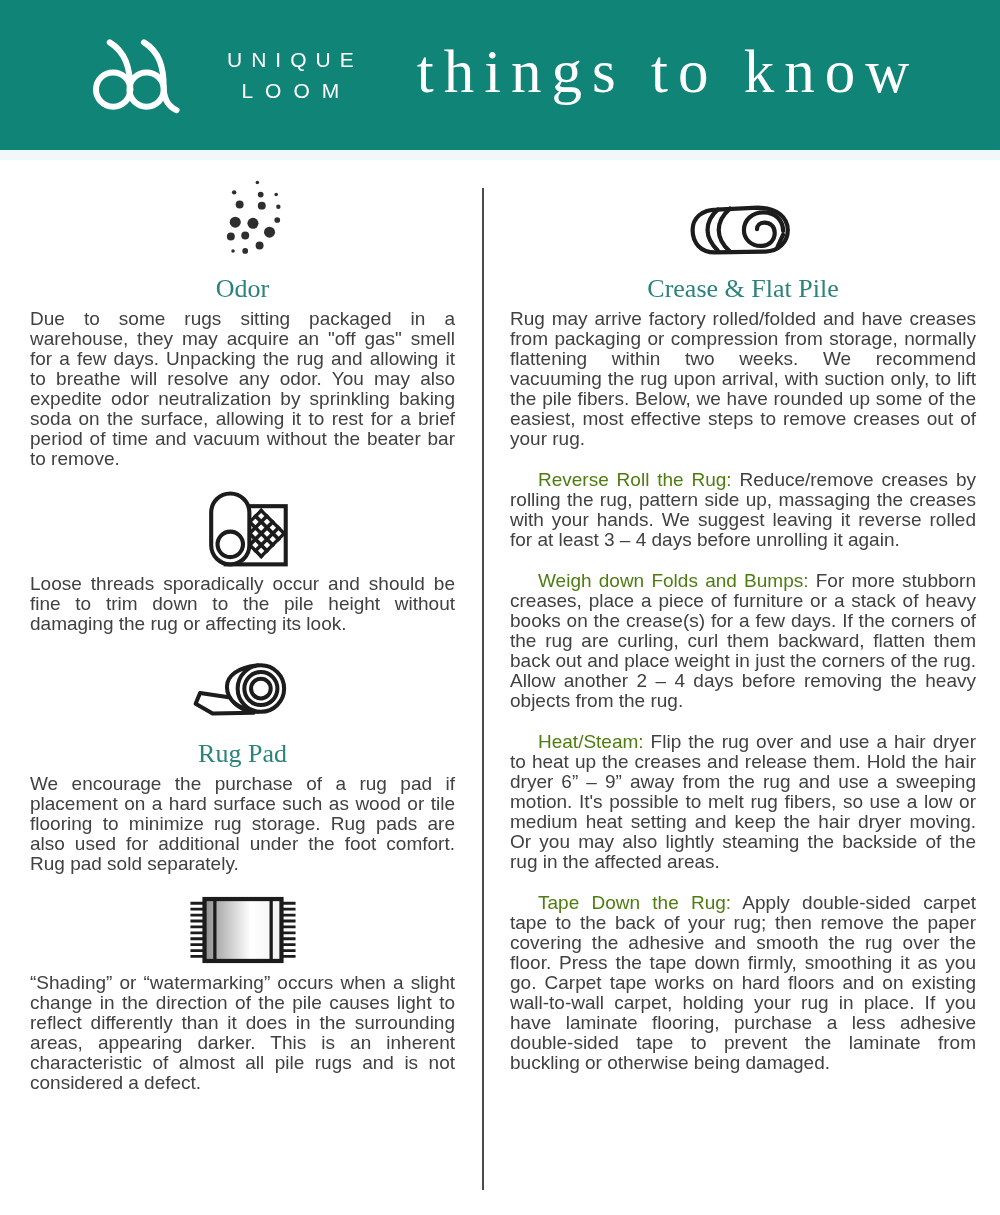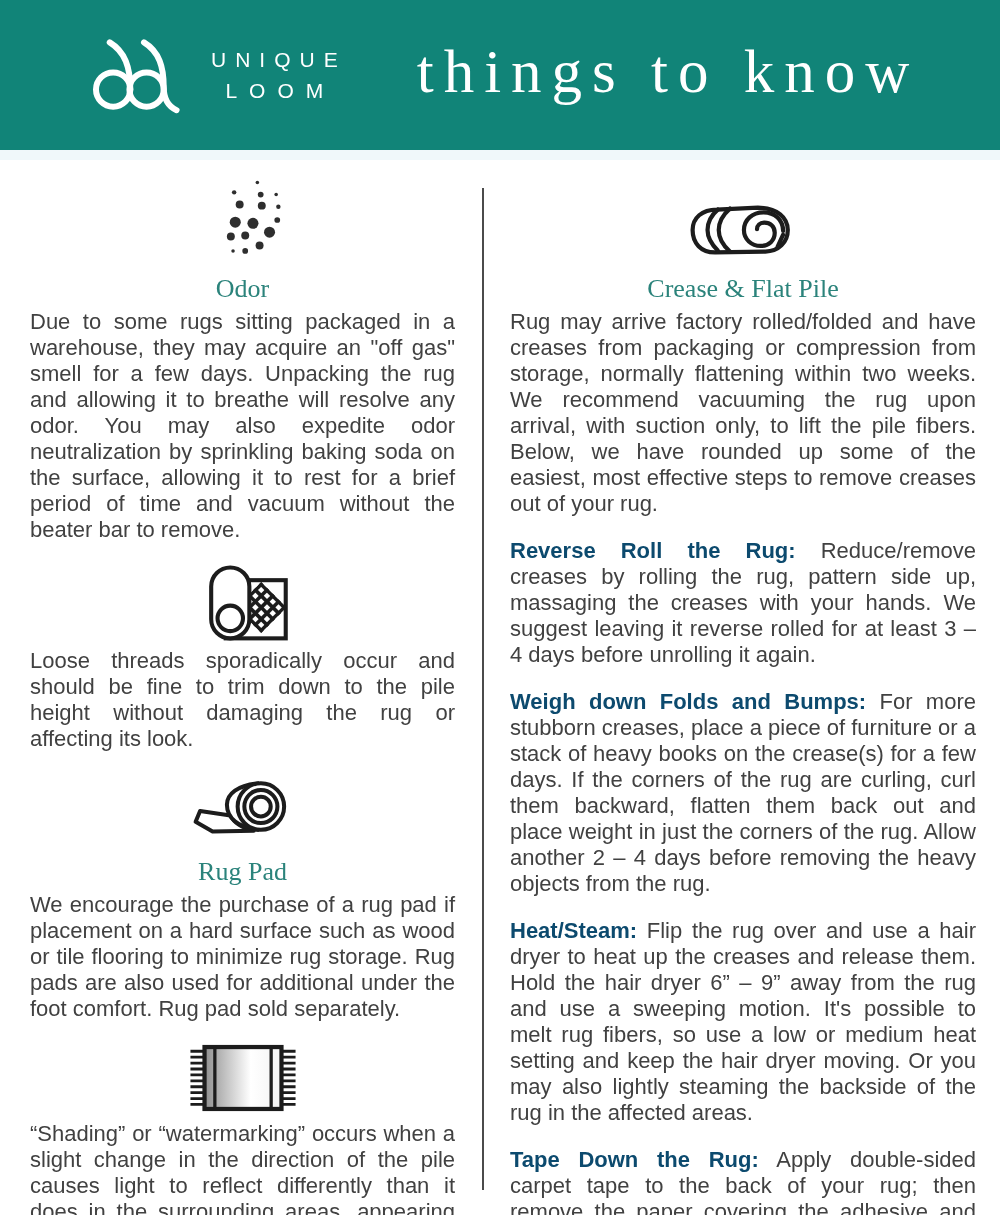--- a/index.html
+++ b/index.html
@@ -14,21 +14,21 @@
   
   .header{
     position:relative;
     height:150px;
     background:#118478;
   }
   .header-strip{height:10px;background:#f0f8fa;}
   .logo-group{
     position:absolute;left:90px;top:50%;
     transform:translateY(-50%);
-    display:flex;align-items:center;gap:16px;
+    display:flex;align-items:center;gap:32px;
   }
   .logo-svg{display:block;}
   .brand{
     display:flex;flex-direction:column;align-items:center;gap:7px;
     color:#ffffff;
     font-size:21px;font-weight:400;
   }
   .brand .b1{letter-spacing:9px;text-indent:9px;}
   .brand .b2{letter-spacing:12px;text-indent:12px;}
   .page-title{
@@ -53,28 +53,28 @@
     margin:8px 0 5px 0;
     text-align:center;
     font-family:"Liberation Serif", serif;
     font-weight:400;
     font-size:26px;
     color:#2b837b;
   }
   .body-text{
     margin:0;
     text-align:justify;
-    font-size:22px;
-    line-height:26px;
+    font-size:19px;
+    line-height:20px;
     color:#414141;
   }
   .section{margin-bottom:17px;}
   .section.first{margin-top:4px;}
   .tip{margin:21px 0 0 0;}
-  .tip strong{color:#0c4a6e;font-weight:700;}
+  .tip strong{color:#4d7c0f;font-weight:400;margin-left:28px;}
   .right-icon-wrap{text-align:center;margin-top:26px;}
 </style>
 </head>
 <body>
 
 <div class="page">
 
   <div class="header">
     <div class="logo-group">
       <svg class="logo-svg" width="96" height="82" viewBox="0 0 112 92" fill="none" stroke="#ffffff" stroke-width="7" stroke-linecap="round">

